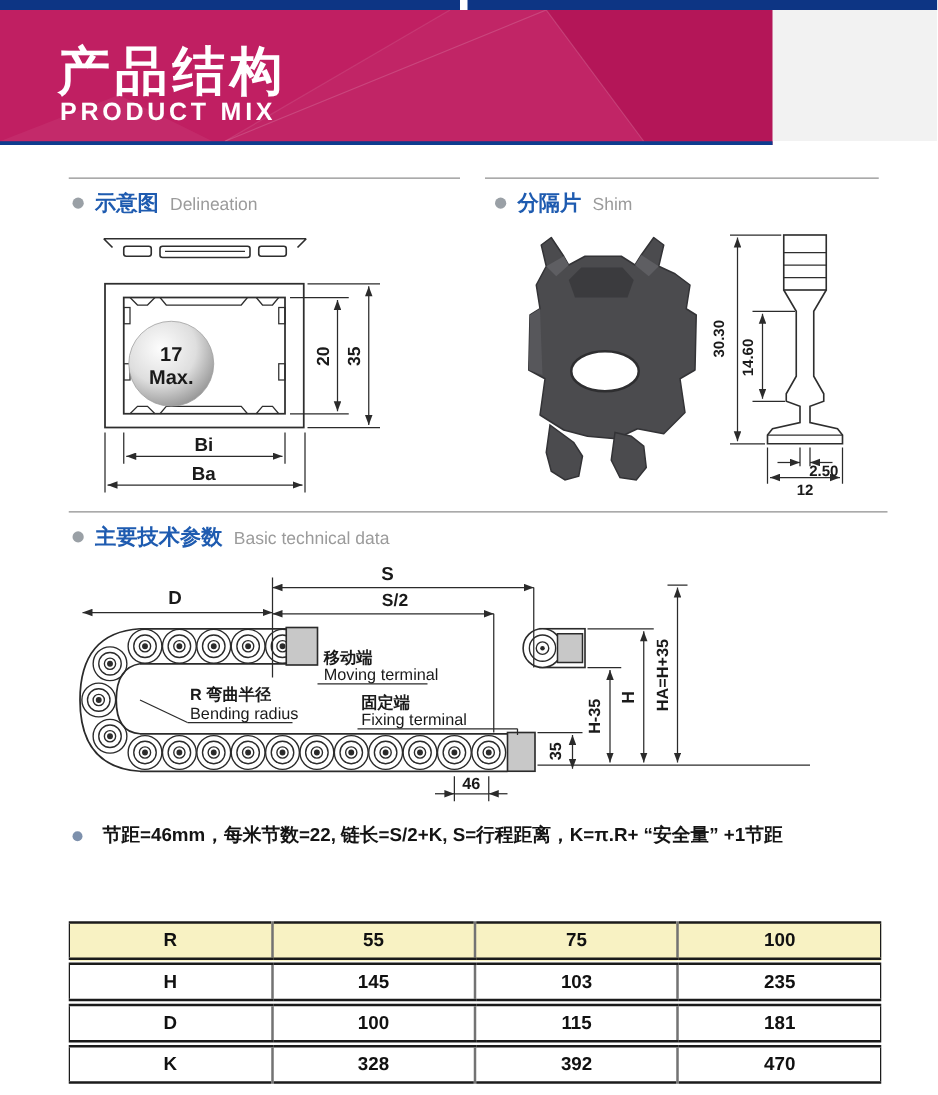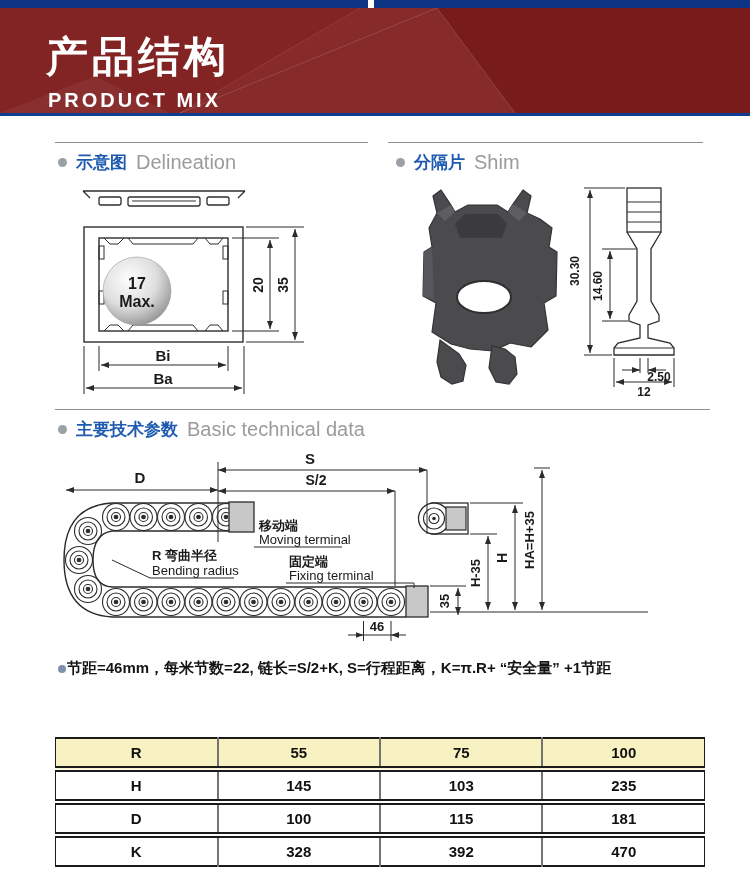--- a/index.html
+++ b/index.html
@@ -2,41 +2,41 @@
 <html><head>
 <meta charset="utf-8">
 <style>
   html,body{margin:0;padding:0;background:#ffffff;}
   .page{position:relative;width:750px;height:876px;background:#ffffff;
         font-family:"Liberation Sans",sans-serif;overflow:hidden;}
 
   
   .top-strip{position:absolute;left:0;top:0;width:750px;height:8px;background:#0d3584;}
   .top-notch{position:absolute;left:368px;top:0;width:6px;height:8px;background:#ffffff;}
-  .banner{position:absolute;left:0;top:8px;width:750px;height:105px;background:#7f1d1d;
+  .banner{position:absolute;left:0;top:8px;width:618px;height:105px;background:#be185d;
           border-bottom:3px solid #0e3c8e;}
   .banner-facets{position:absolute;left:0;top:0;width:750px;height:105px;}
   .page-title{position:absolute;left:46px;top:28px;color:#ffffff;font-size:42px;
               font-weight:bold;letter-spacing:4px;line-height:1;}
-  .page-subtitle{position:absolute;left:48px;top:82px;color:#ffffff;font-size:20px;
+  .page-subtitle{position:absolute;left:48px;top:72px;color:#ffffff;font-size:20px;
                  font-weight:bold;letter-spacing:3px;line-height:1;}
 
   
   .divider{position:absolute;height:1px;background:#8f8f8f;}
   .sec{position:absolute;display:flex;align-items:center;gap:9px;white-space:nowrap;}
   .bullet{width:9px;height:9px;border-radius:50%;background:#9aa0a6;flex:0 0 auto;}
   .sec-cn{color:#1e5bb0;font-size:17px;font-weight:bold;}
-  .sec-en{color:#9b9b9b;font-size:20px;}
+  .sec-en{color:#9b9b9b;font-size:14px;}
 
   
   .diagram{position:absolute;}
   svg text{font-family:"Liberation Sans",sans-serif;fill:#1a1a1a;}
 
   
-  .note{position:absolute;display:flex;align-items:center;gap:1px;font-size:15px;
+  .note{position:absolute;display:flex;align-items:center;gap:16px;font-size:15px;
         font-weight:bold;color:#141414;white-space:nowrap;}
   .note .bullet{background:#7d90ac;width:8px;height:8px;}
 
   
   table.spec{position:absolute;left:55px;top:737px;width:650px;border-collapse:collapse;
              border-top:2px solid #1b1b1b;border-bottom:2px solid #1b1b1b;
              border-left:1px solid #1b1b1b;border-right:1px solid #1b1b1b;
              font-size:15px;font-weight:bold;color:#111111;table-layout:fixed;}
   table.spec td{width:25%;text-align:center;height:25px;padding:1px 0;}
   table.spec td + td{border-left:2px solid #737373;}

